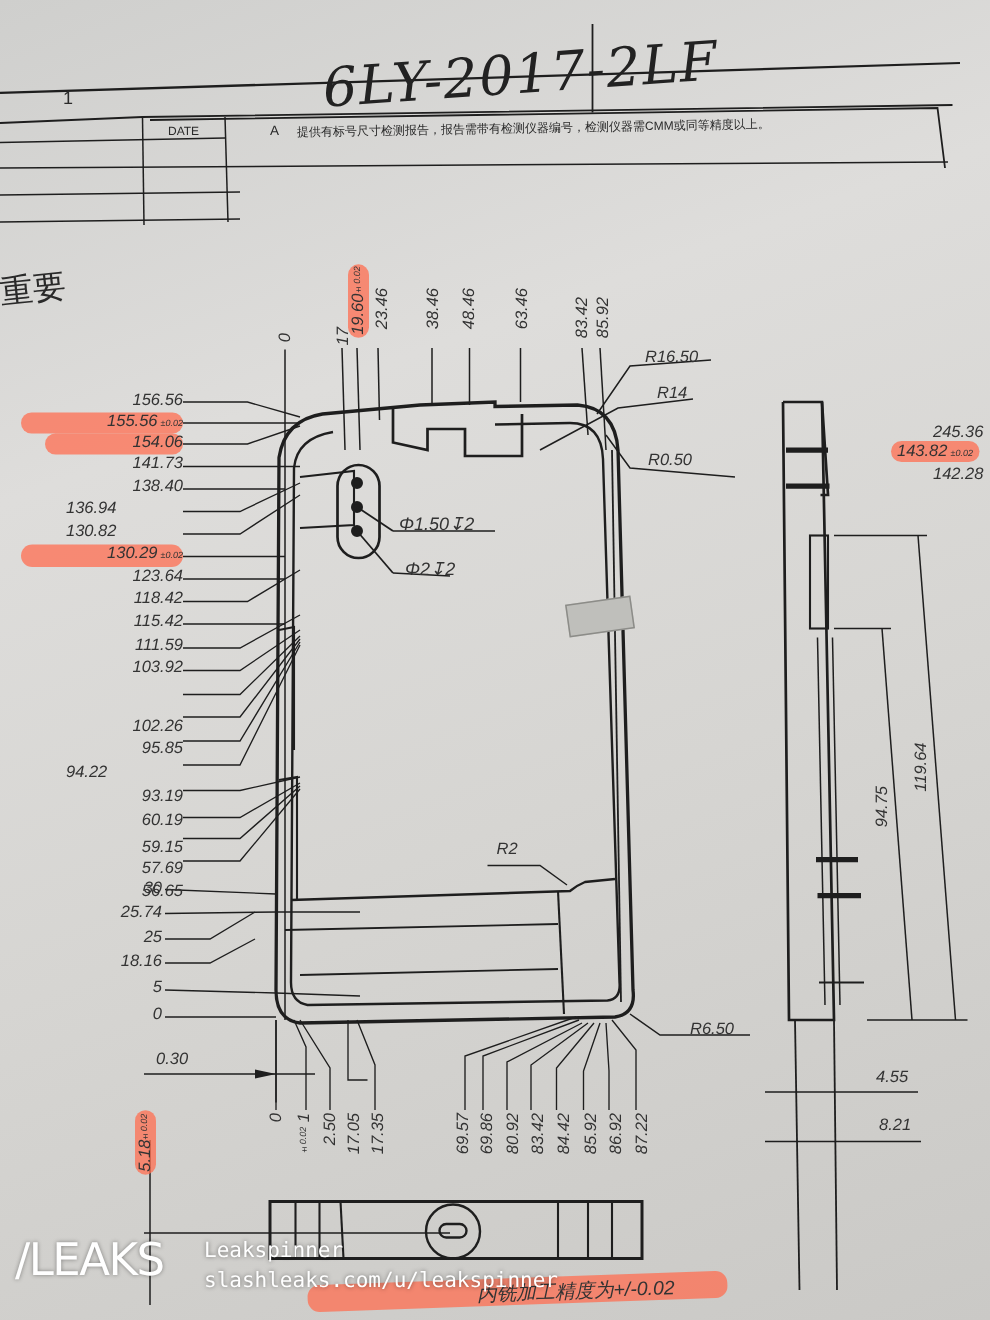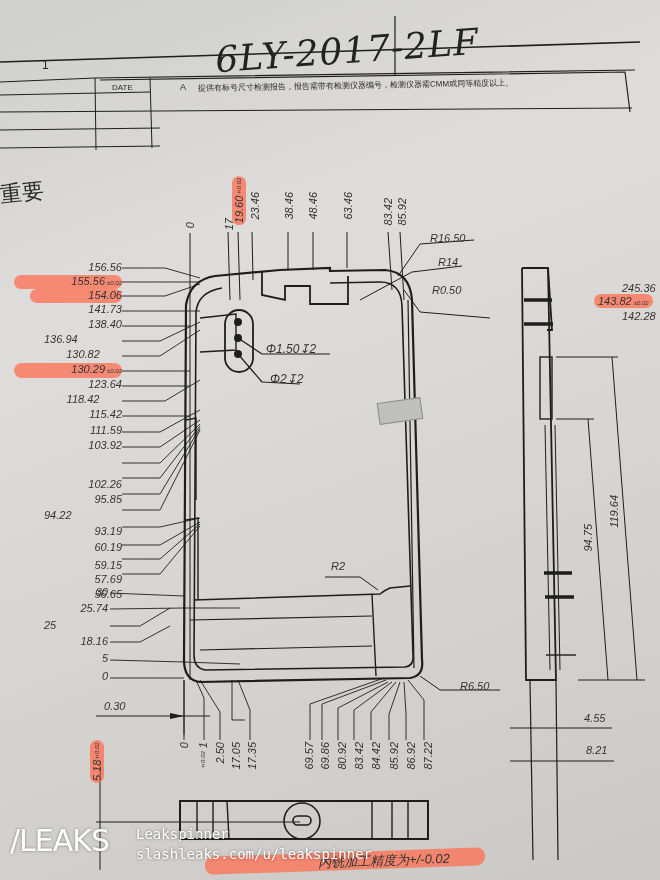--- a/index.html
+++ b/index.html
@@ -173,58 +173,58 @@
 </div>
 <div class="abs dim vtxt" style="left:249px;top:192px;">23.46</div>
 <div class="abs dim vtxt" style="left:283px;top:192px;">38.46</div>
 <div class="abs dim vtxt" style="left:307px;top:192px;">48.46</div>
 <div class="abs dim vtxt" style="left:342px;top:192px;">63.46</div>
 <div class="abs dim vtxt" style="left:382px;top:198px;">83.42</div>
 <div class="abs dim vtxt" style="left:396px;top:198px;">85.92</div>
 
 <div class="abs dim" style="left:430px;top:232px;">R16.50</div>
 <div class="abs dim" style="left:438px;top:256px;">R14</div>
-<div class="abs dim" style="left:432px;top:284px;">R0.50</div>
+<div class="abs dim" style="left:432px;top:301px;">R0.50</div>
 <div class="abs dim" style="left:331px;top:560px;">R2</div>
 <div class="abs dim" style="left:460px;top:680px;">R6.50</div>
 
 <div class="abs dim" style="left:266px;top:342px;font-size:12px;">Φ1.50↧2</div>
 <div class="abs dim" style="left:270px;top:372px;font-size:12px;">Φ2↧2</div>
 
 <div class="abs" style="left:44px;top:261px;width:78px;">
   <div class="dim" style="text-align:right;height:14px;">156.56</div>
   <div class="dim hl" style="text-align:right;height:14px;margin-left:-30px;padding-right:0;">
     <span>155.56</span><span class="tol">±0.02</span>
   </div>
   <div class="dim hl" style="text-align:right;height:14px;margin-left:-14px;">154.06</div>
   <div class="dim" style="text-align:right;height:15px;">141.73</div>
   <div class="dim" style="text-align:right;height:15px;font-style:italic;">138.40</div>
   <div class="dim" style="text-align:left;height:15px;">136.94</div>
-  <div class="dim" style="text-align:center;height:15px;">130.82</div>
+  <div class="dim" style="text-align:left;height:15px;">130.82</div>
   <div class="dim hl" style="text-align:right;height:15px;margin-left:-30px;">
     <span>130.29</span><span class="tol">±0.02</span>
   </div>
   <div class="dim" style="text-align:right;height:15px;">123.64</div>
-  <div class="dim" style="text-align:center;height:15px;">118.42</div>
+  <div class="dim" style="text-align:right;height:15px;">118.42</div>
   <div class="dim" style="text-align:right;height:16px;">115.42</div>
   <div class="dim" style="text-align:right;height:15px;">111.59</div>
   <div class="dim" style="text-align:right;height:16px;">103.92</div>
   <div class="dim" style="text-align:right;height:15px;margin-top:23px;">102.26</div>
   <div class="dim" style="text-align:right;height:16px;">95.85</div>
   <div class="dim" style="text-align:left;height:16px;">94.22</div>
   <div class="dim" style="text-align:right;height:16px;">93.19</div>
   <div class="dim" style="text-align:right;height:18px;">60.19</div>
   <div class="dim" style="text-align:right;height:14px;">59.15</div>
   <div class="dim" style="text-align:right;height:15px;">57.69</div>
   <div class="dim" style="text-align:right;height:18px;">56.65</div>
 </div>
 <div class="abs" style="left:44px;top:586px;width:64px;">
   <div class="dim" style="text-align:right;height:16px;font-style:italic;">30</div>
   <div class="dim" style="text-align:right;height:17px;">25.74</div>
-  <div class="dim" style="height:16px;">25</div>
+  <div class="dim" style="text-align:right;height:16px;">25</div>
   <div class="dim" style="text-align:right;height:17px;">18.16</div>
   <div class="dim" style="text-align:right;height:18px;">5</div>
   <div class="dim" style="text-align:right;height:16px;">0</div>
 </div>
 
 <div class="abs dim" style="left:104px;top:700px;">0.30</div>
 
 <div class="abs dim vtxt" style="left:178px;top:742px;">0</div>
 <div class="abs dim vtxt" style="left:197px;top:742px;">
   <span class="tol">±0.02</span> <span>1</span>

